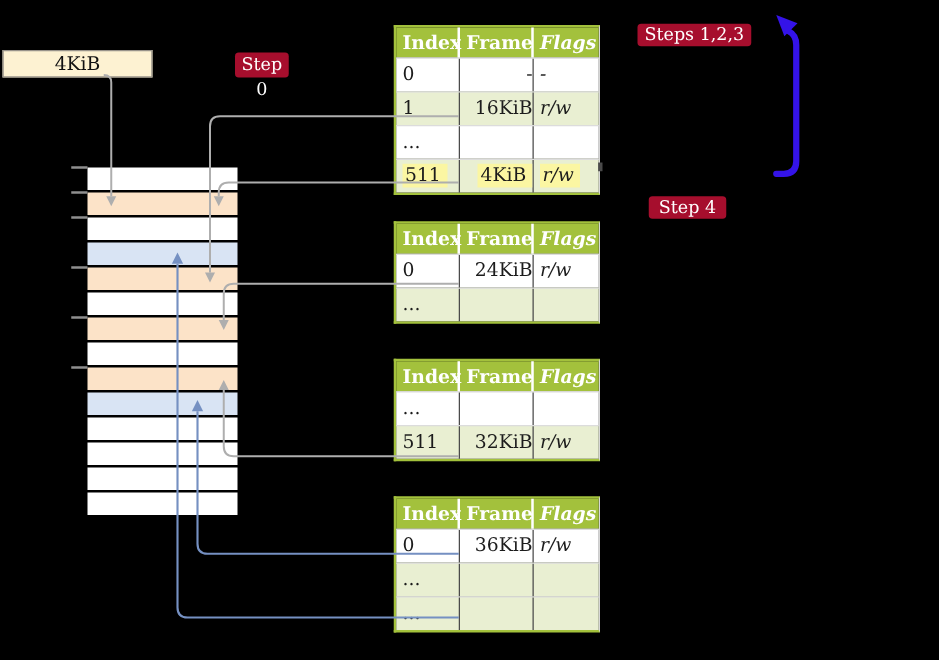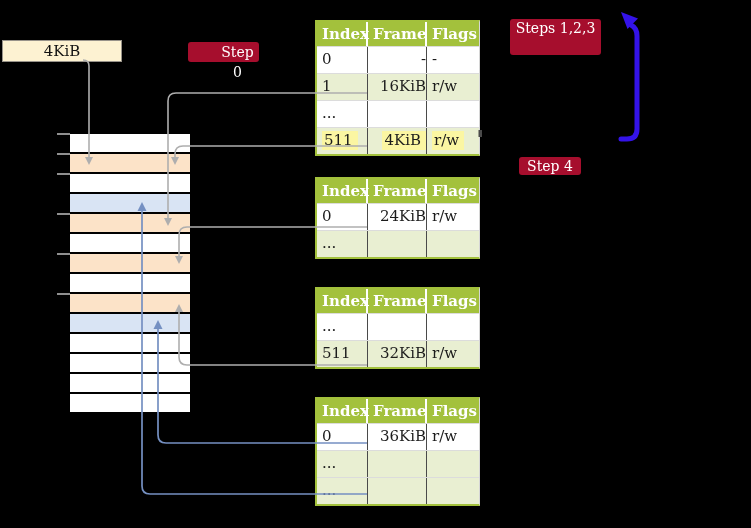--- a/index.html
+++ b/index.html
@@ -29,22 +29,22 @@
   
   .cream-box{
     position:absolute;left:2px;top:40px;width:118px;height:20px;
     background:var(--label_cream);border:1px solid #98938a;
     color:#111;font-size:15px;line-height:20px;text-align:center;
   }
   .step{
     position:absolute;background:var(--step_red);color:#fff;
     font-size:14px;text-align:center;border-radius:3px;
   }
-  .step-0{left:188px;top:42px;width:43px;height:20px;line-height:20px;padding-left:28px;}
-  .step-123{left:510px;top:19px;width:91px;height:36px;line-height:18px;text-align:center;}
+  .step-0{left:188px;top:42px;width:43px;height:20px;line-height:20px;}
+  .step-123{left:510px;top:19px;width:91px;height:18px;line-height:18px;text-align:center;}
   .step-1234{left:650px;top:19px;width:101px;height:18px;line-height:18px;background:var(--step_blue);}
   .step-4{left:519px;top:157px;width:62px;height:18px;line-height:18px;}
 
   
   .memcol{position:absolute;left:70px;top:134px;width:120px;}
   .mrow{height:18px;margin-bottom:2px;}
   .mrow.free{background:#ffffff;}
   .mrow.table{background:var(--frame_table);}
   .mrow.page{background:var(--frame_page);}
   .tick{position:absolute;left:57px;width:13px;height:2px;background:var(--tick_grey);}
@@ -55,21 +55,21 @@
     border:2px solid var(--table_header);border-right:1px solid #d6d6d6;
     font-size:15px;color:var(--cell_text);
   }
   .thead{display:flex;background:var(--table_header);color:#fff;font-weight:bold;height:24px;line-height:24px;}
   .thead .c{border-right:2px solid #fff;box-sizing:border-box;padding-left:5px;}
   .thead .c:last-child{border-right:none;}
   .trow{display:flex;background:#fff;height:26px;line-height:25px;border-top:1px solid #dcdcdc;}
   .trow.alt{background:var(--table_row_alt);}
   .trow .c{border-right:1px solid #4a4a4a;box-sizing:border-box;padding-left:5px;overflow:hidden;}
   .trow .c:last-child{border-right:none;}
-  .ci{width:51px;} .cf{width:59px;text-align:right;} .cg{width:50px;flex:1;}
+  .ci{width:51px;} .cf{width:59px;text-align:right;} .cg{width:50px;flex:1;font-style:italic;}
   .thead .ci{width:51px;} .thead .cf{width:59px;}
   .hl{background:var(--highlight);padding:0 5px 1px 2px;}
 
   
   svg.overlay{position:absolute;left:0;top:0;pointer-events:none;}
   .g-grey path{stroke:var(--arrow_grey);stroke-width:1.6;fill:none;}
   .g-grey polygon{fill:var(--arrow_grey);}
   .g-bthin path{stroke:var(--arrow_blue_thin);stroke-width:1.7;fill:none;}
   .g-bthin polygon{fill:var(--arrow_blue_thin);}
   .g-bthick path{stroke:var(--arrow_blue_thick);stroke-width:5;fill:none;stroke-linecap:round;}

